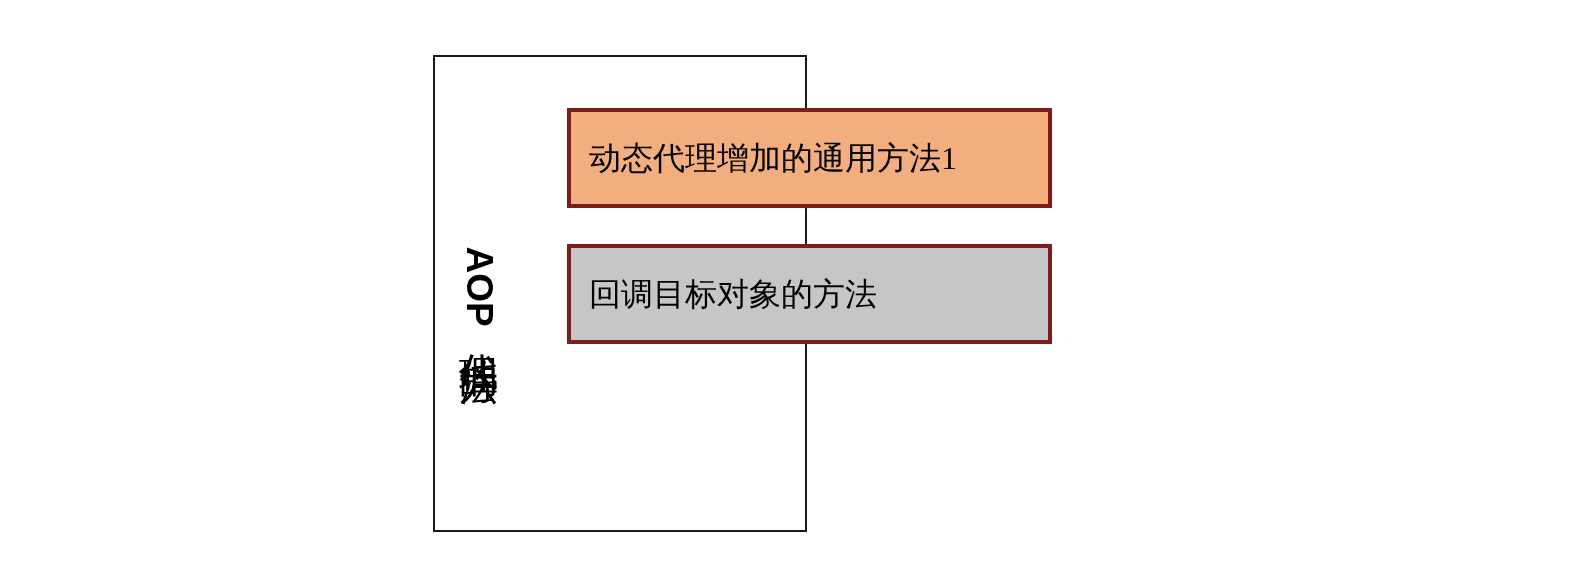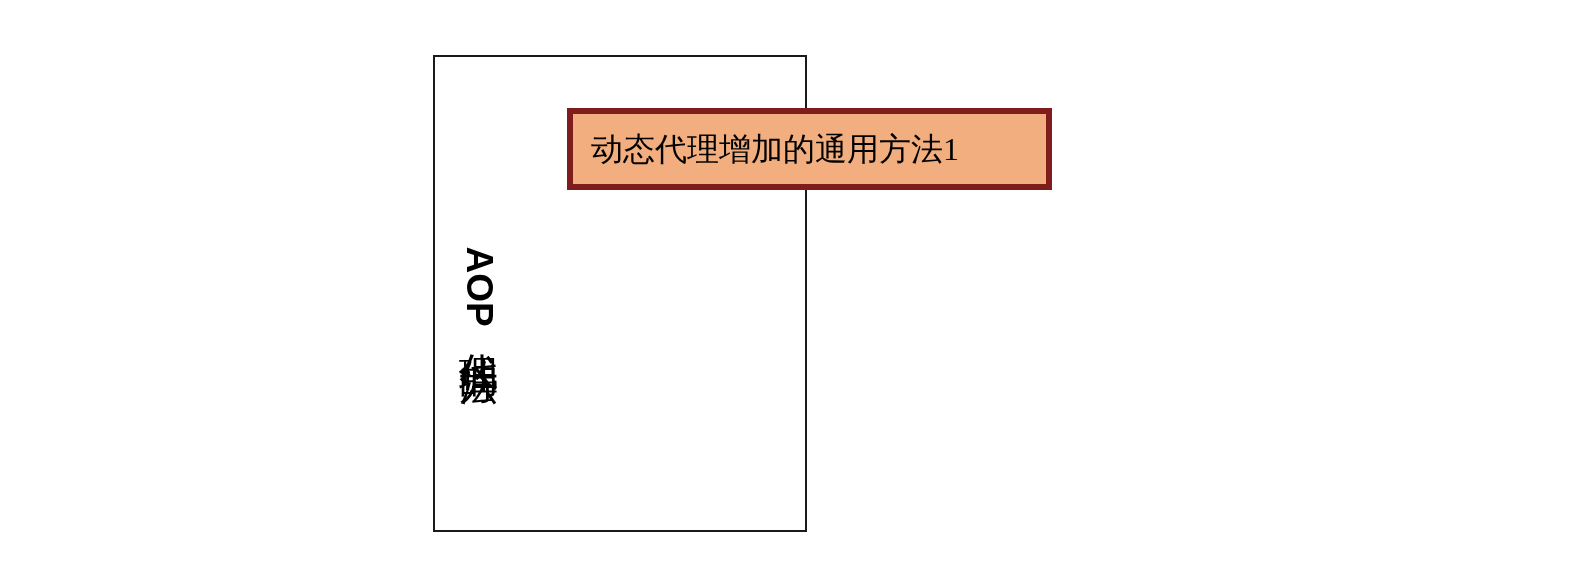--- a/index.html
+++ b/index.html
@@ -64,22 +64,22 @@
     white-space: nowrap;
     letter-spacing: 3px;
     line-height: 1;
   }
 
   
   .pbox {
     position: absolute;
     left: 567px;
     width: 485px;
-    height: 82px;
-    border: 6px solid #7f1d1d;
+    height: 100px;
+    border: 4px solid #7f1d1d;
     box-sizing: border-box;
     display: flex;
     align-items: center;
     z-index: 5;
   }
   .pbox .pbox-label {
     font-family: "Liberation Serif", "DejaVu Serif", serif;
     font-size: 32px;
     color: #000000;
     padding-left: 18px;
@@ -102,15 +102,18 @@
 
   <div class="vlabel">
     <span class="vlabel-latin">AOP</span>
     <span class="vlabel-cjk">代理的方法</span>
   </div>
 
   <div class="pbox pbox-1 fill-orange">
     <span class="pbox-label">动态代理增加的通用方法1</span>
   </div>
 
+  <div class="pbox pbox-2 fill-gray">
+    <span class="pbox-label">回调目标对象的方法</span>
+  </div>
 
 
 </div>
 
 </body></html>

